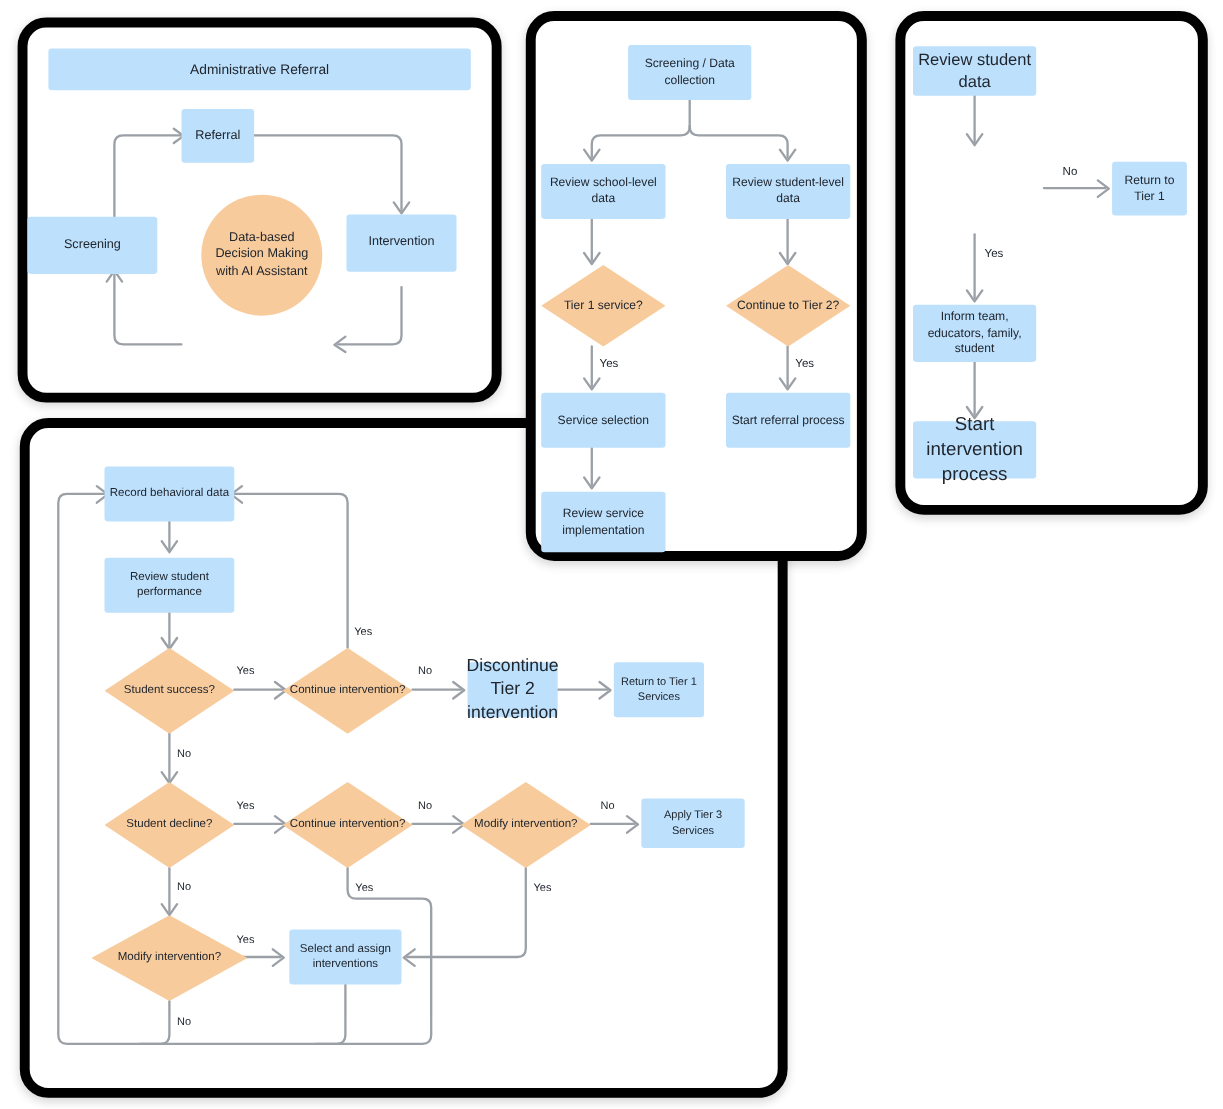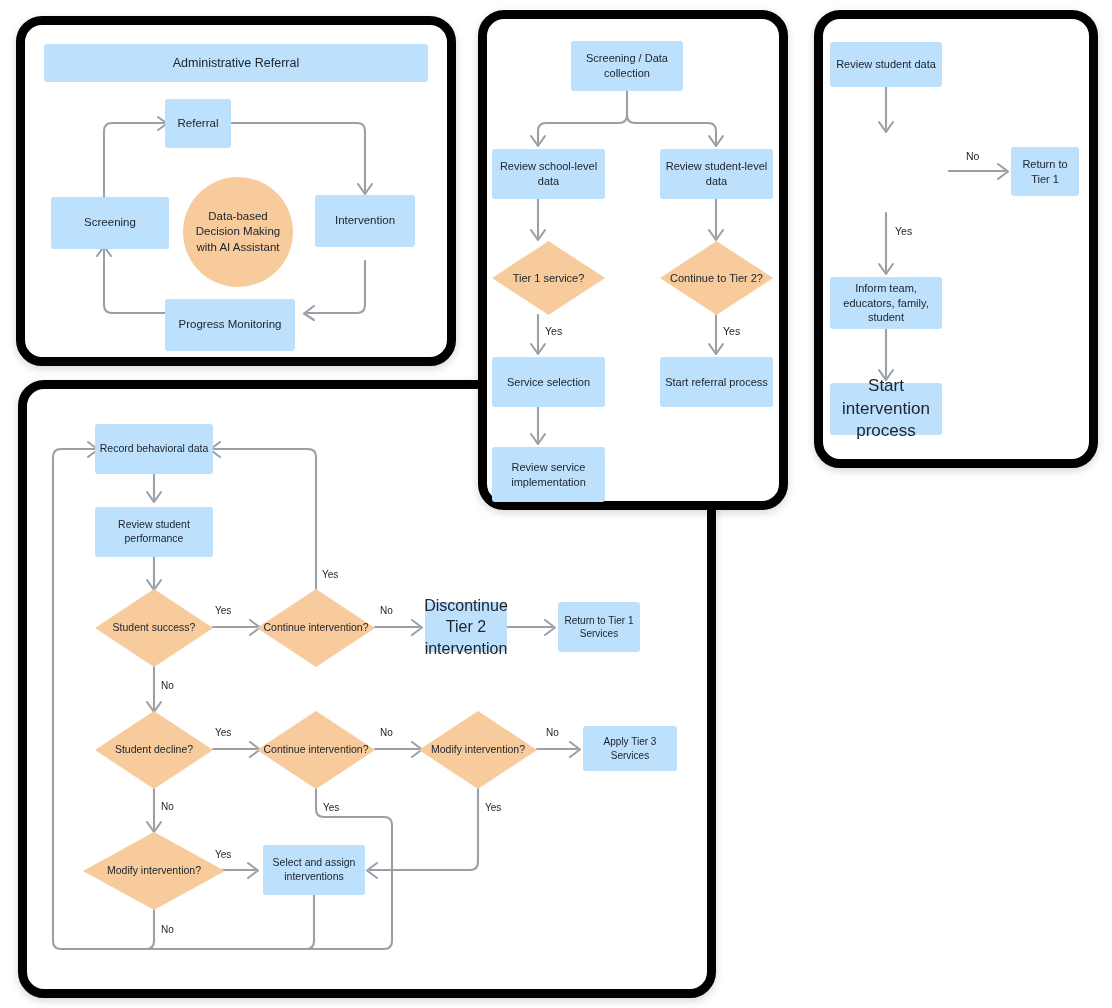--- a/index.html
+++ b/index.html
@@ -88,25 +88,22 @@
       </div>
 
       <div class="node box" style="left:140px;top:74px;width:66px;height:49px;font-size:11.5px;">
         <span>Referral</span>
       </div>
 
       <div class="node box" style="left:290px;top:170px;width:100px;height:52px;font-size:11.5px;">
         <span>Intervention</span>
       </div>
 
-      <div class="node box" style="left:140px;top:274px;width:130px;height:52px;font-size:11.5px;">
-        <span>Progress Monitoring</span>
-      </div>
-
-      <div class="node box" style="left:26px;top:172px;width:118px;height:52px;font-size:11.5px;">
+
+      <div class="node box" style="left:0;top:172px;width:118px;height:52px;font-size:11.5px;">
         <span>Screening</span>
       </div>
 
       <div class="node circle" style="left:158px;top:152px;width:110px;height:110px;font-size:11.5px;padding:0 10px;">
         <span>Data-based Decision Making with AI Assistant</span>
       </div>
     </div>
   </div>
 
   <div class="panel" id="panel-screening">
@@ -192,21 +189,21 @@
         <path d="M 126,152 L 182,152"></path>
         <path class="head" d="M 175,145 L 185,152.5 L 175,160"></path>
 
         <path d="M 63,194 L 63,252"></path>
         <path class="head" d="M 56,245 L 63,255 L 70,245"></path>
 
         <path d="M 63,309 L 63,358"></path>
         <path class="head" d="M 56,351 L 63,361 L 70,351"></path>
       </svg>
 
-      <div class="node box" style="left:7px;top:23px;width:112px;height:45px;font-size:11px;">
+      <div class="node box" style="left:7px;top:23px;width:112px;height:45px;font-size:15px;">
         <span>Review student data</span>
       </div>
 
 
       <div class="lbl" style="left:143px;top:131px;font-size:10.5px;">
         <span>No</span>
       </div>
       <div class="lbl" style="left:72px;top:206px;font-size:10.5px;">
         <span>Yes</span>
       </div>

